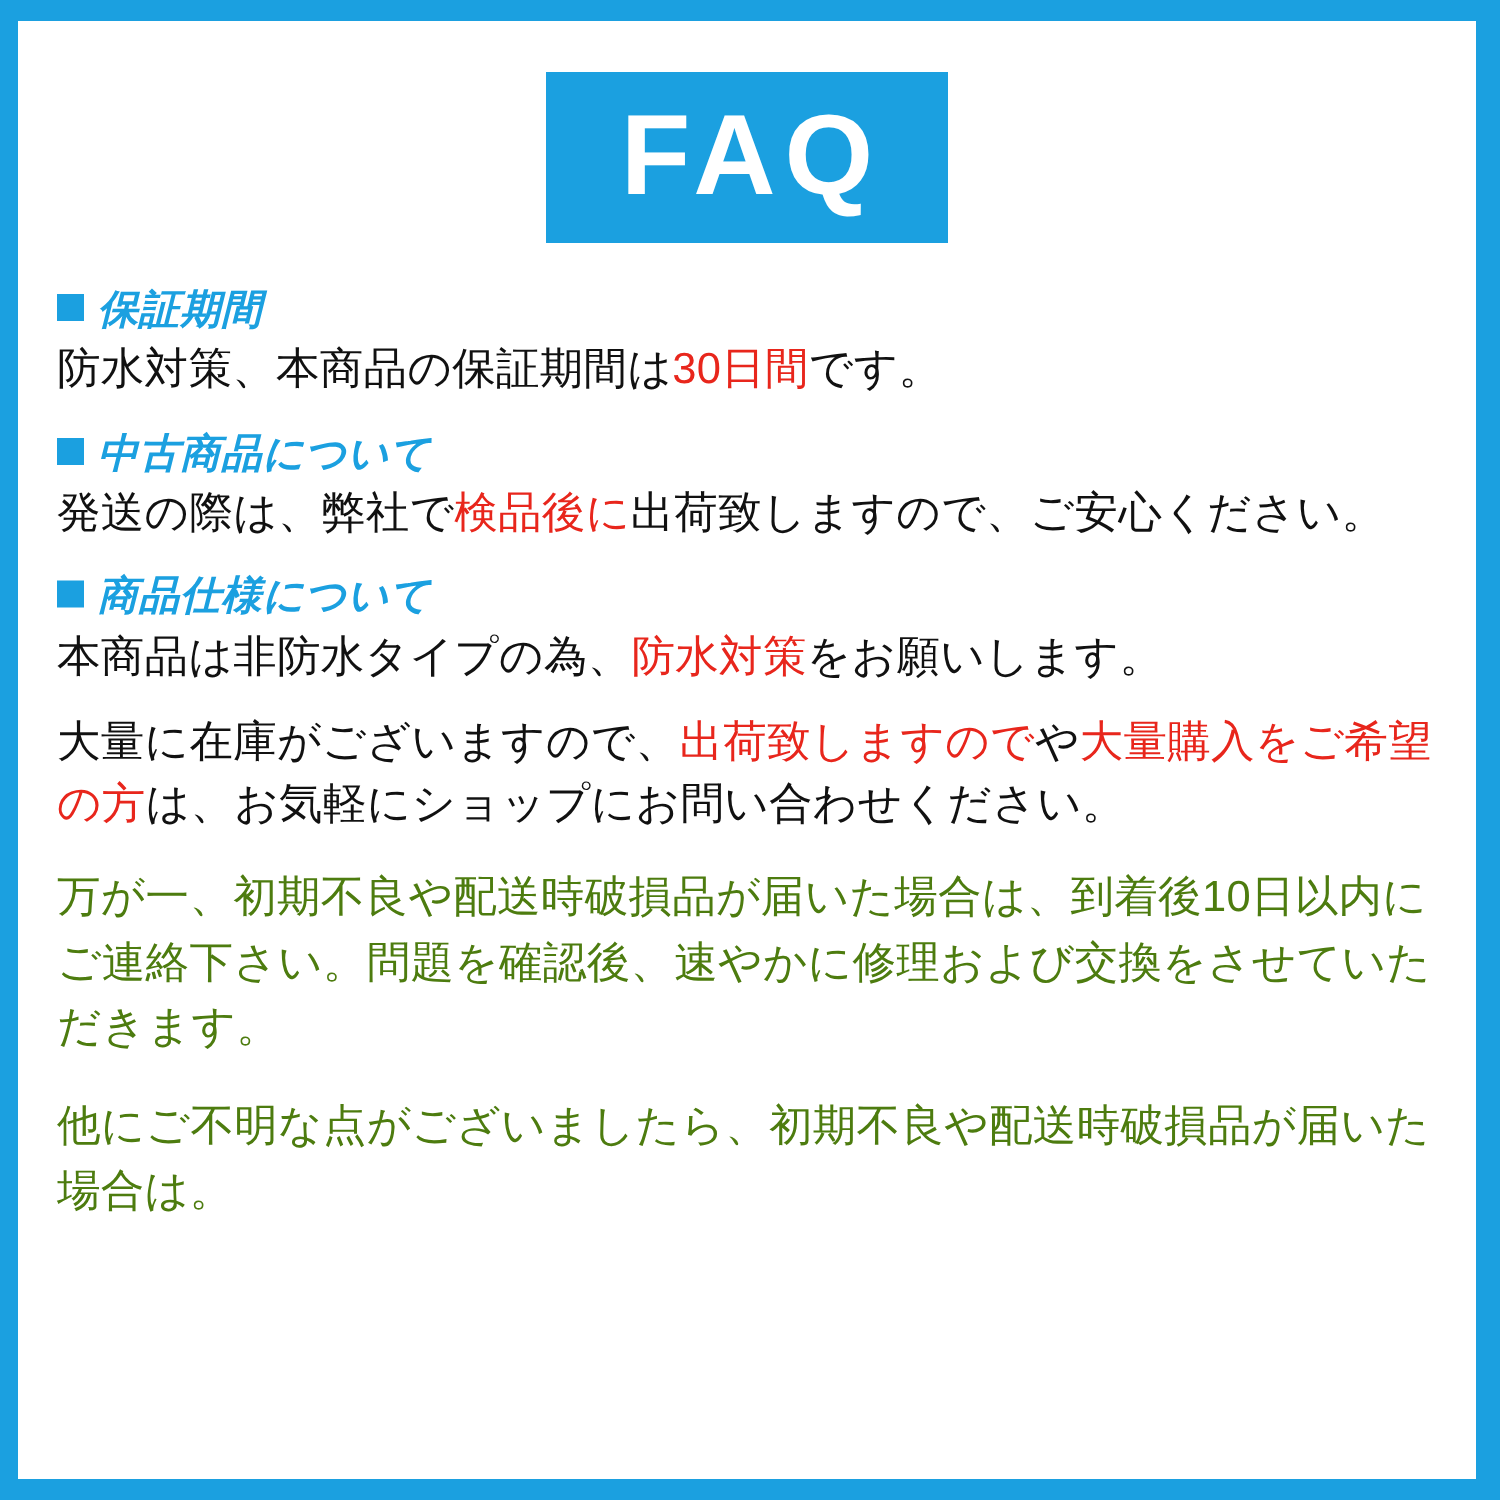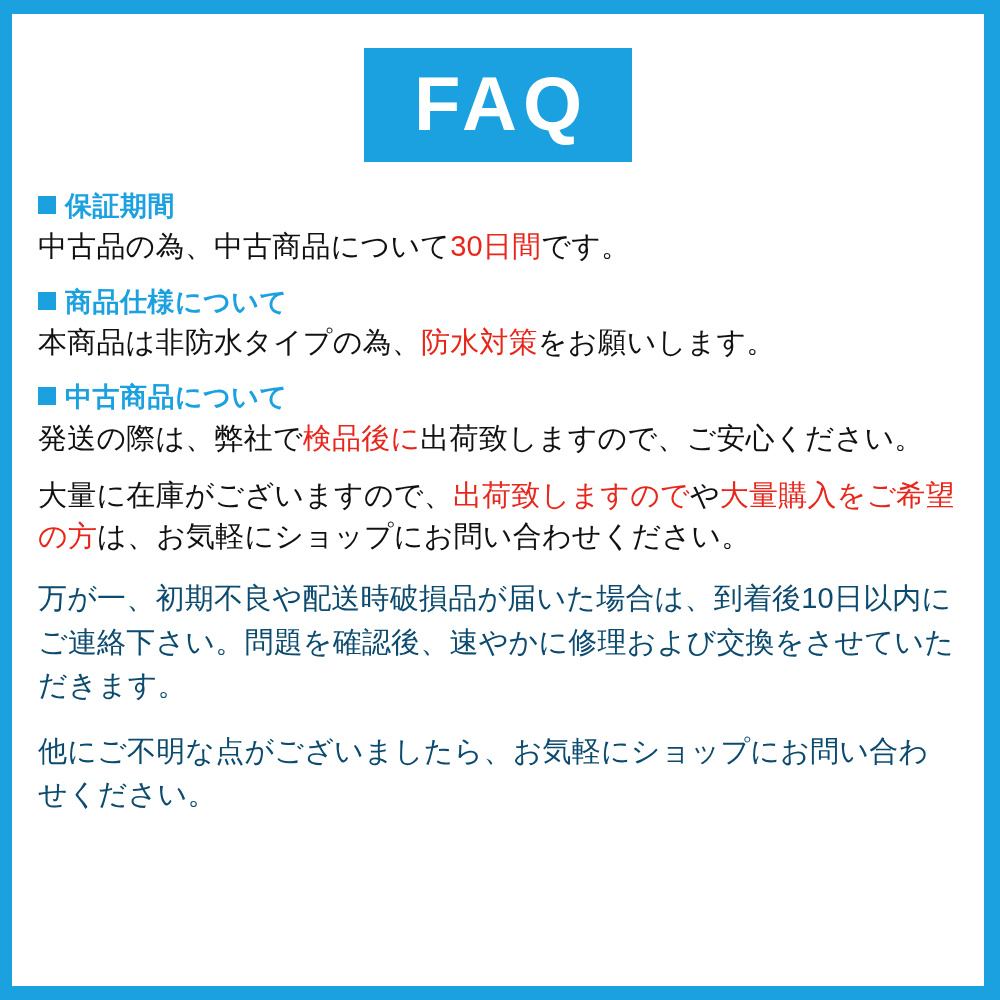--- a/index.html
+++ b/index.html
@@ -43,20 +43,21 @@
   .qa {
     margin-bottom: 16px;
   }
   .q {
     color: #1ba0e0;
     font-size: 27px;
     font-weight: bold;
     line-height: 1.35;
     margin-bottom: 2px;
     letter-spacing: 0.5px;
+    font-style: italic;
   }
   .q .sq {
     display: inline-block;
     width: 18px;
     height: 18px;
     background: #1ba0e0;
     margin-right: 9px;
     vertical-align: 1px;
   }
   .a {
@@ -66,53 +67,53 @@
     letter-spacing: 0.2px;
   }
   .hl {
     color: #e8261c;
     text-align: right;
   }
   .notes {
     margin-top: 20px;
   }
   .note {
-    color: #0c4a6e;
+    color: #4d7c0f;
     font-size: 29px;
     line-height: 1.5;
     letter-spacing: 0.2px;
     margin-bottom: 22px;
   }
 </style>
 </head>
 <body>
 
 <div class="page">
 
   <div class="title-wrap">
     <div class="title-badge">FAQ</div>
   </div>
 
   <div class="content">
     <div id="faq-list">
         <div class="qa">
           <div class="q"><span class="sq"></span><span>保証期間</span></div>
-          <div class="a"><span>中古品の為、中古商品について</span><span class="hl">30日間</span><span>です。</span></div>
+          <div class="a"><span>防水対策、本商品の保証期間は</span><span class="hl">30日間</span><span>です。</span></div>
+        </div>
+        <div class="qa">
+          <div class="q"><span class="sq"></span><span>中古商品について</span></div>
+          <div class="a"><span>発送の際は、弊社で</span><span class="hl">検品後に</span><span>出荷致しますので、ご安心ください。</span></div>
         </div>
         <div class="qa">
           <div class="q"><span class="sq"></span><span>商品仕様について</span></div>
           <div class="a"><span>本商品は非防水タイプの為、</span><span class="hl">防水対策</span><span>をお願いします。</span></div>
-        </div>
-        <div class="qa">
-          <div class="q"><span class="sq"></span><span>中古商品について</span></div>
-          <div class="a"><span>発送の際は、弊社で</span><span class="hl">検品後に</span><span>出荷致しますので、ご安心ください。</span></div>
         </div>
         <div class="qa">
           <div class="a"><span>大量に在庫がございますので、</span><span class="hl">出荷致しますので</span><span>や</span><span class="hl">大量購入をご希望の方</span><span>は、お気軽にショップにお問い合わせください。</span></div>
         </div>
       </div>
     <div id="notes-list" class="notes">
         <div class="note">万が一、初期不良や配送時破損品が届いた場合は、到着後10日以内にご連絡下さい。問題を確認後、速やかに修理および交換をさせていただきます。</div>
-        <div class="note">他にご不明な点がございましたら、お気軽にショップにお問い合わせください。</div>
+        <div class="note">他にご不明な点がございましたら、初期不良や配送時破損品が届いた場合は。</div>
       </div>
   </div>
 
 </div>
 
 </body></html>

